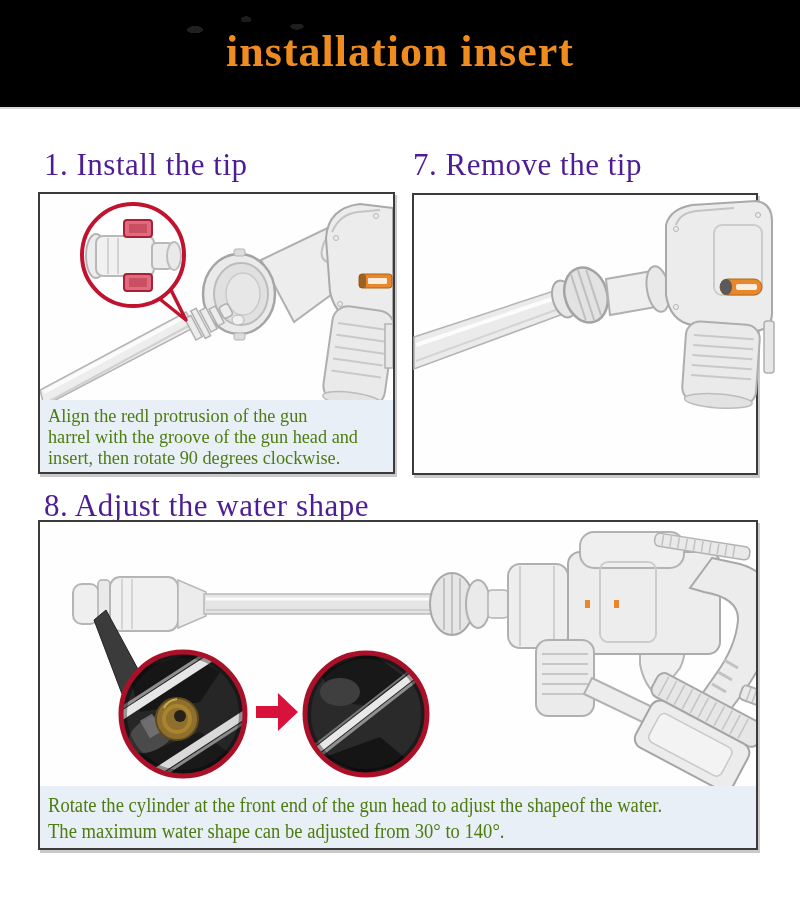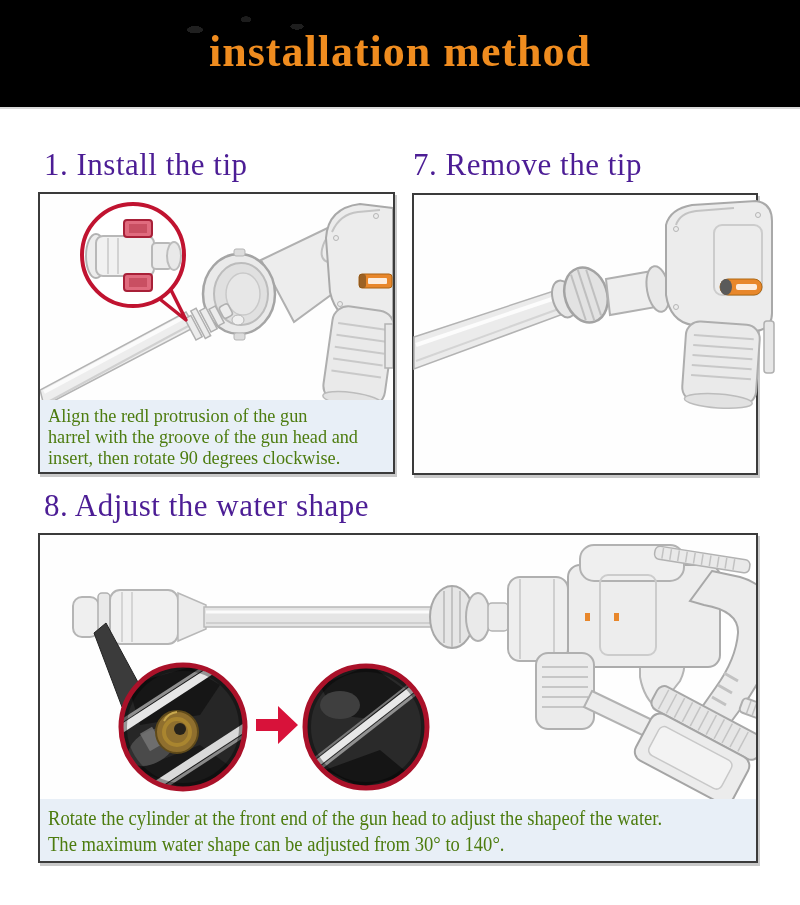--- a/index.html
+++ b/index.html
@@ -30,39 +30,39 @@
   #h-step1{left:44px;top:147px;}
   #h-step2{left:413px;top:147px;}
   #h-step3{left:44px;top:488px;}
   .imgbox{
     position:absolute;background:#fefefe;box-sizing:border-box;
     border:2px solid var(--box_border,#3b3b3b);
     box-shadow:2px 3px 0 #c9c9c9;
   }
   #box1{left:38px;top:192px;width:357px;height:282px;}
   #box2{left:412px;top:193px;width:346px;height:282px;}
-  #box3{left:38px;top:533px;width:720px;height:330px;}
+  #box3{left:38px;top:520px;width:720px;height:330px;}
   .illust{position:absolute;left:0;top:0;}
   .caption{
     position:absolute;left:0;right:0;bottom:0;
     background:var(--caption_bg,#e8eff7);
     color:#4d7c0f;font-size:19px;line-height:21px;
     padding:5px 8px 4px 8px;overflow:hidden;
   }
   .caption .cap-inner{transform:scaleX(.96);transform-origin:0 0;}
   #box3 .caption{font-size:20px;line-height:26px;padding-top:6px;}
   #box3 .cap-inner{transform:scaleX(.93);}
   .cap-line{display:block;white-space:nowrap;}
 </style>
 </head>
 <body>
 
 <div class="banner">
   <div class="header-smudge"></div>
-  <h1>installation method</h1>
+  <h1>installation insert</h1>
 </div>
 
 <h2 class="step-heading" id="h-step1">1. Install the tip</h2>
 <h2 class="step-heading" id="h-step2">7. Remove the tip</h2>
 <h2 class="step-heading" id="h-step3">8. Adjust the water shape</h2>
 
 <div class="imgbox" id="box1">
   <svg class="illust" width="353" height="213" viewBox="0 0 353 213">
     <defs>
       <clipPath id="cp1">

